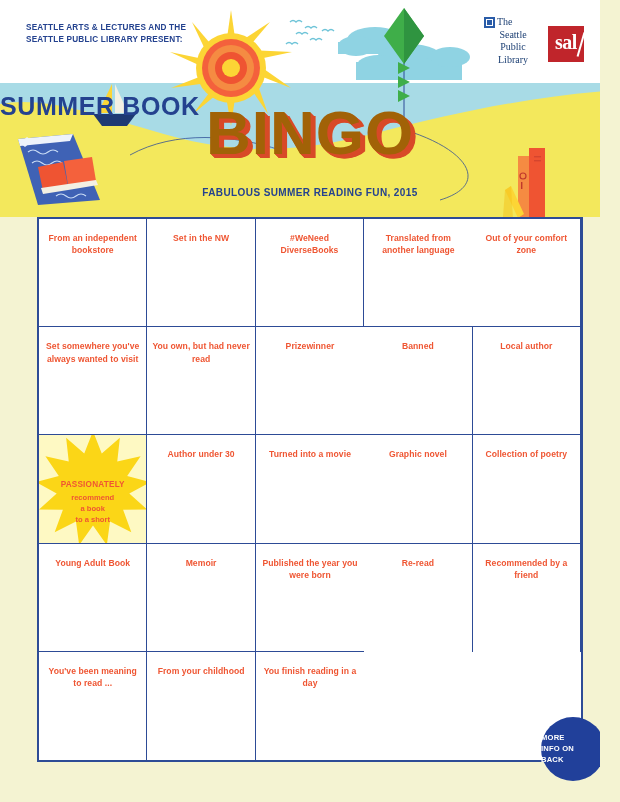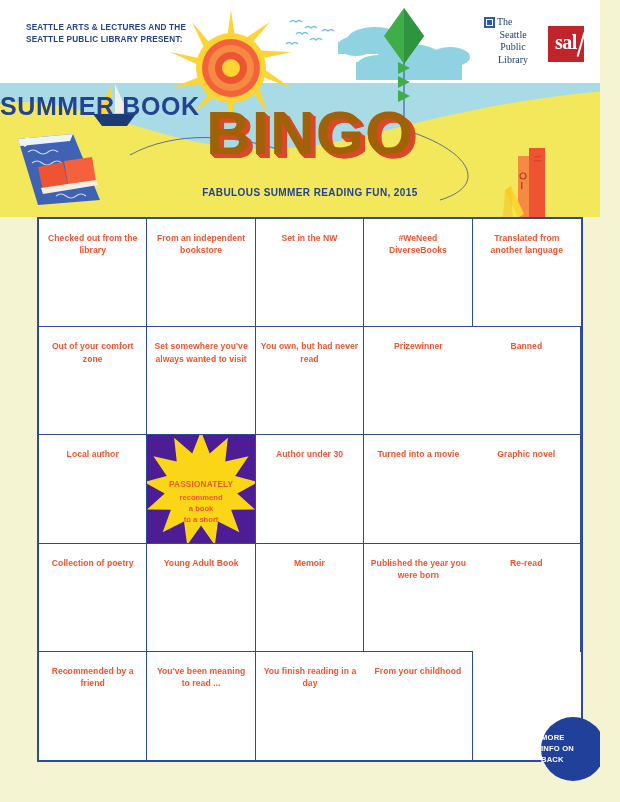--- a/index.html
+++ b/index.html
@@ -149,21 +149,21 @@
     left: 5px; right: 5px; top: 13px;
     text-align: center;
     color: #ef5633;
     font-size: 8.6px;
     font-weight: bold;
     line-height: 1.45;
     letter-spacing: 0.05px;
   }
 
   
-  .cell.free { background: #4c1d95; }
+  .cell.free { background: #fef9c3; }
   .starburst {
     position: absolute;
     left: 50%; top: 50%;
     transform: translate(-50%, -50%);
     width: 118px; height: 118px;
   }
   .free-text {
     position: absolute;
     left: 0; right: 0; top: 44px;
     text-align: center;
@@ -324,23 +324,20 @@
       <div class="sal-slash"></div>
     </div>
 
     <div class="title-summer">SUMMER BOOK</div>
     <div class="title-bingo">BINGO</div>
     <div class="tagline">FABULOUS SUMMER READING FUN, 2015</div>
   </div>
 
   <div id="grid">
       <div class="cell">
-        <div class="cell-label">Checked out from the library</div>
-      </div>
-      <div class="cell">
         <div class="cell-label">From an independent bookstore</div>
       </div>
       <div class="cell">
         <div class="cell-label">Set in the NW</div>
       </div>
       <div class="cell">
         <div class="cell-label">#WeNeed DiverseBooks</div>
       </div>
       <div class="cell col5">
         <div class="cell-label">Translated from another language</div>
@@ -397,25 +394,25 @@
       </div>
       <div class="cell row5">
         <div class="cell-label">Re-read</div>
       </div>
       <div class="cell row5">
         <div class="cell-label">Recommended by a friend</div>
       </div>
       <div class="cell row5">
         <div class="cell-label">You've been meaning to read ...</div>
       </div>
+      <div class="cell row5">
+        <div class="cell-label">From your childhood</div>
+      </div>
       <div class="cell col5 row5">
         <div class="cell-label">You finish reading in a day</div>
-      </div>
-      <div class="cell row5">
-        <div class="cell-label">From your childhood</div>
       </div>
     </div>
 
   <div id="badge">
     <div class="badge-text">
       <div>MORE</div>
       <div>INFO ON</div>
       <div>BACK</div>
     </div>
   </div>

